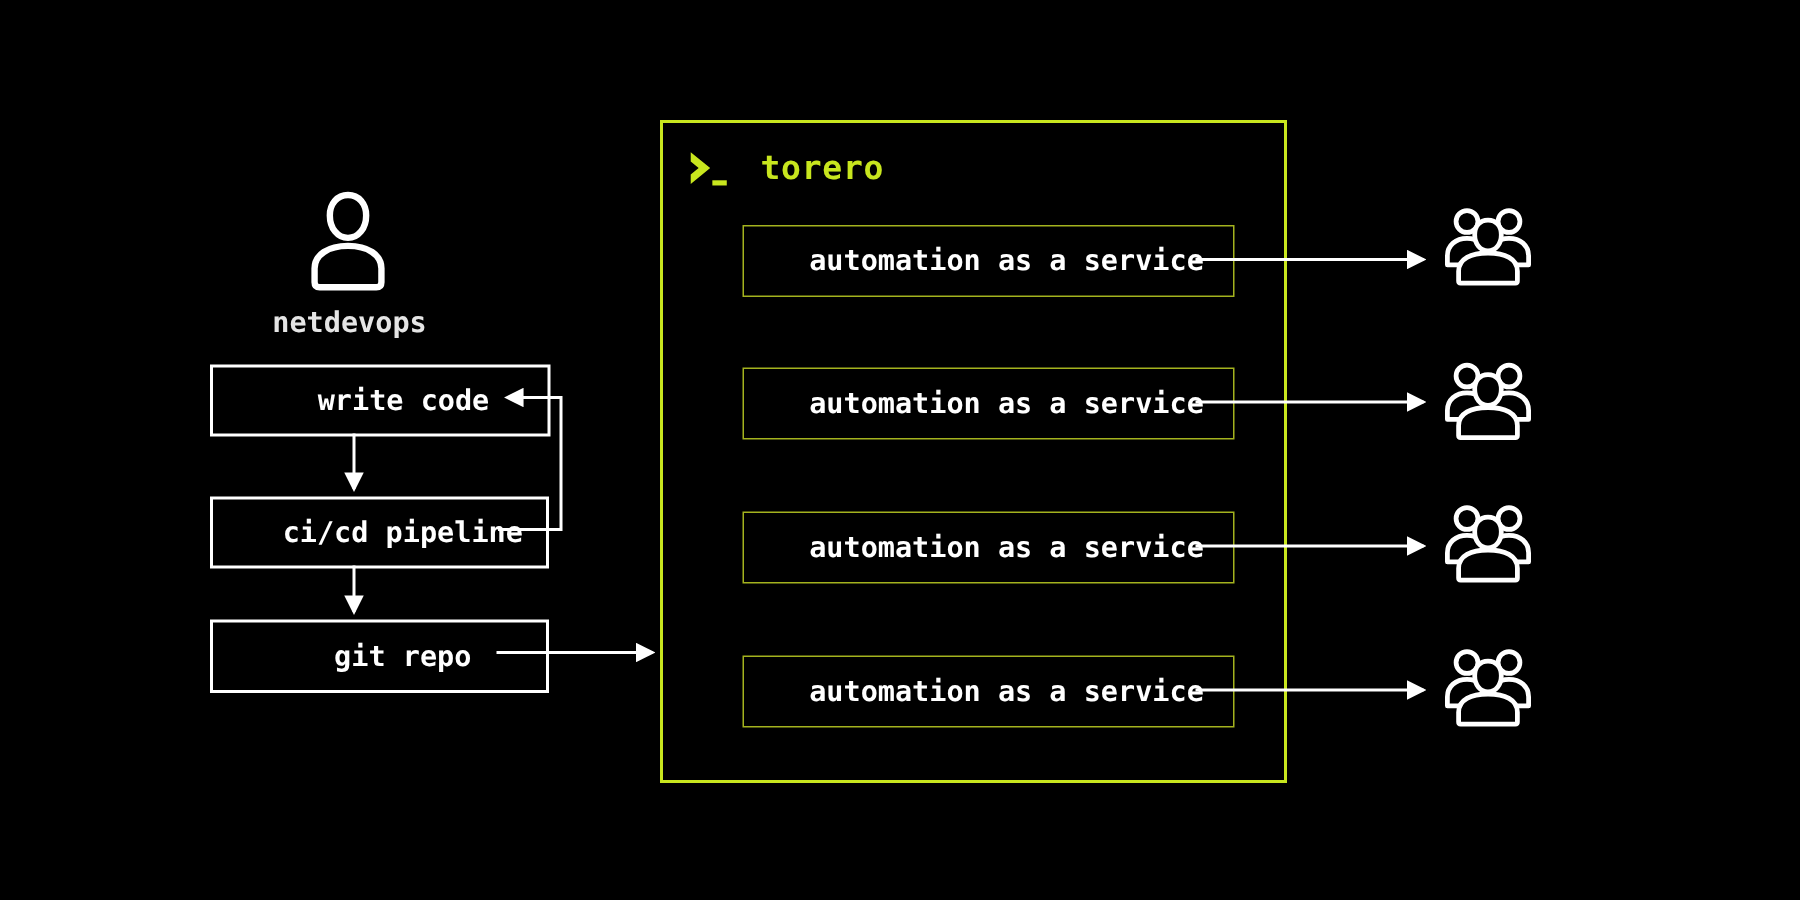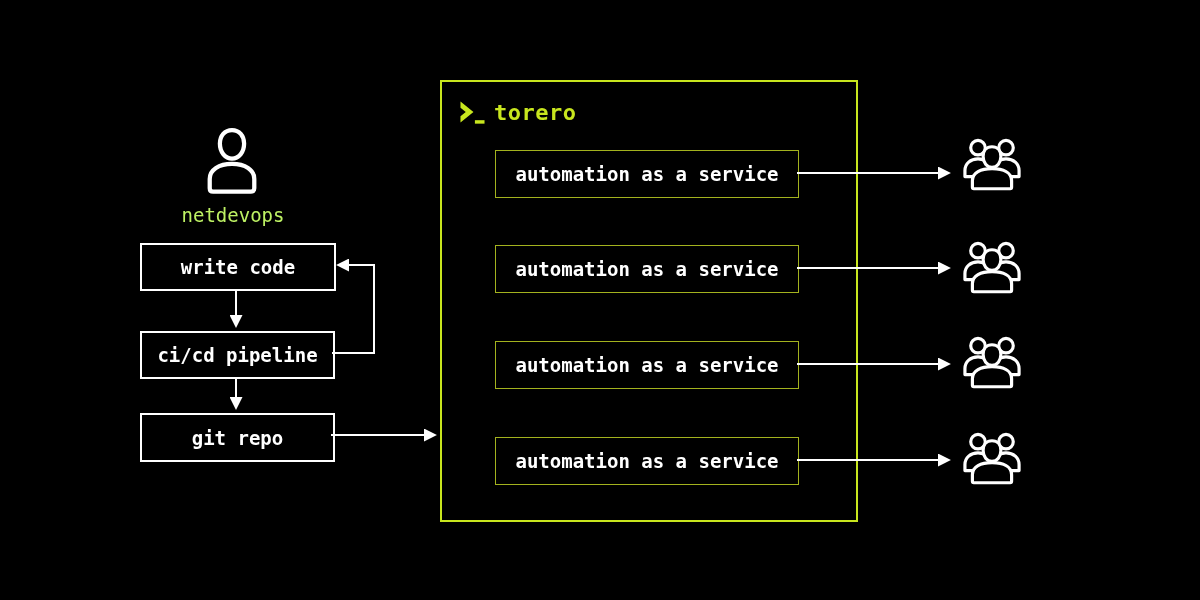--- a/index.html
+++ b/index.html
@@ -3,40 +3,40 @@
 <meta charset="utf-8">
 <style>
   html,body { margin:0; padding:0; background:#000; }
   .canvas {
     position:relative; width:1200px; height:600px; background:#000000;
     font-family:"DejaVu Sans Mono", monospace; overflow:hidden;
   }
   .node {
     position:absolute; display:flex; align-items:center; justify-content:center;
     border:2px solid #ffffff; color:#ffffff; background:#000000;
-    font-size:19px; font-weight:700; white-space:nowrap;
+    font-size:19px; font-weight:700; white-space:nowrap;padding-left:31px;
   }
   .actor-label {
     position:absolute; left:133px; top:204px; width:200px; text-align:center;
-    color:#bef264; font-size:19px; font-weight:400;
+    color:#e5e5e5; font-size:19px; font-weight:700;
   }
   .torero-box {
     position:absolute; left:440px; top:80px; width:414px; height:438px;
     border:2px solid #c8e61e; background:#000000;
   }
   .logo {
     position:absolute; left:459px; top:98px; height:28px;
-    display:flex; align-items:center; gap:8px;
+    display:flex; align-items:center; gap:21px;
   }
   .logo-text { color:#c8e61e; font-size:22px; font-weight:700; letter-spacing:0.5px; }
   .service {
     position:absolute; left:495px; width:302px; height:46px;
     display:flex; align-items:center; justify-content:center;
     border:1.5px solid #a3b21e; color:#ffffff; background:#000000;
-    font-size:19px; font-weight:700; white-space:nowrap;
+    font-size:19px; font-weight:700; white-space:nowrap;padding-left:24px;
   }
   .icon-abs { position:absolute; }
   svg.connectors { position:absolute; left:0; top:0; z-index:5; pointer-events:none; }
 </style>
 </head>
 <body>
 
 <div class="canvas">
 
   <svg class="icon-abs" style="left:201px; top:127px;" width="62" height="70" viewBox="0 0 64 72">

